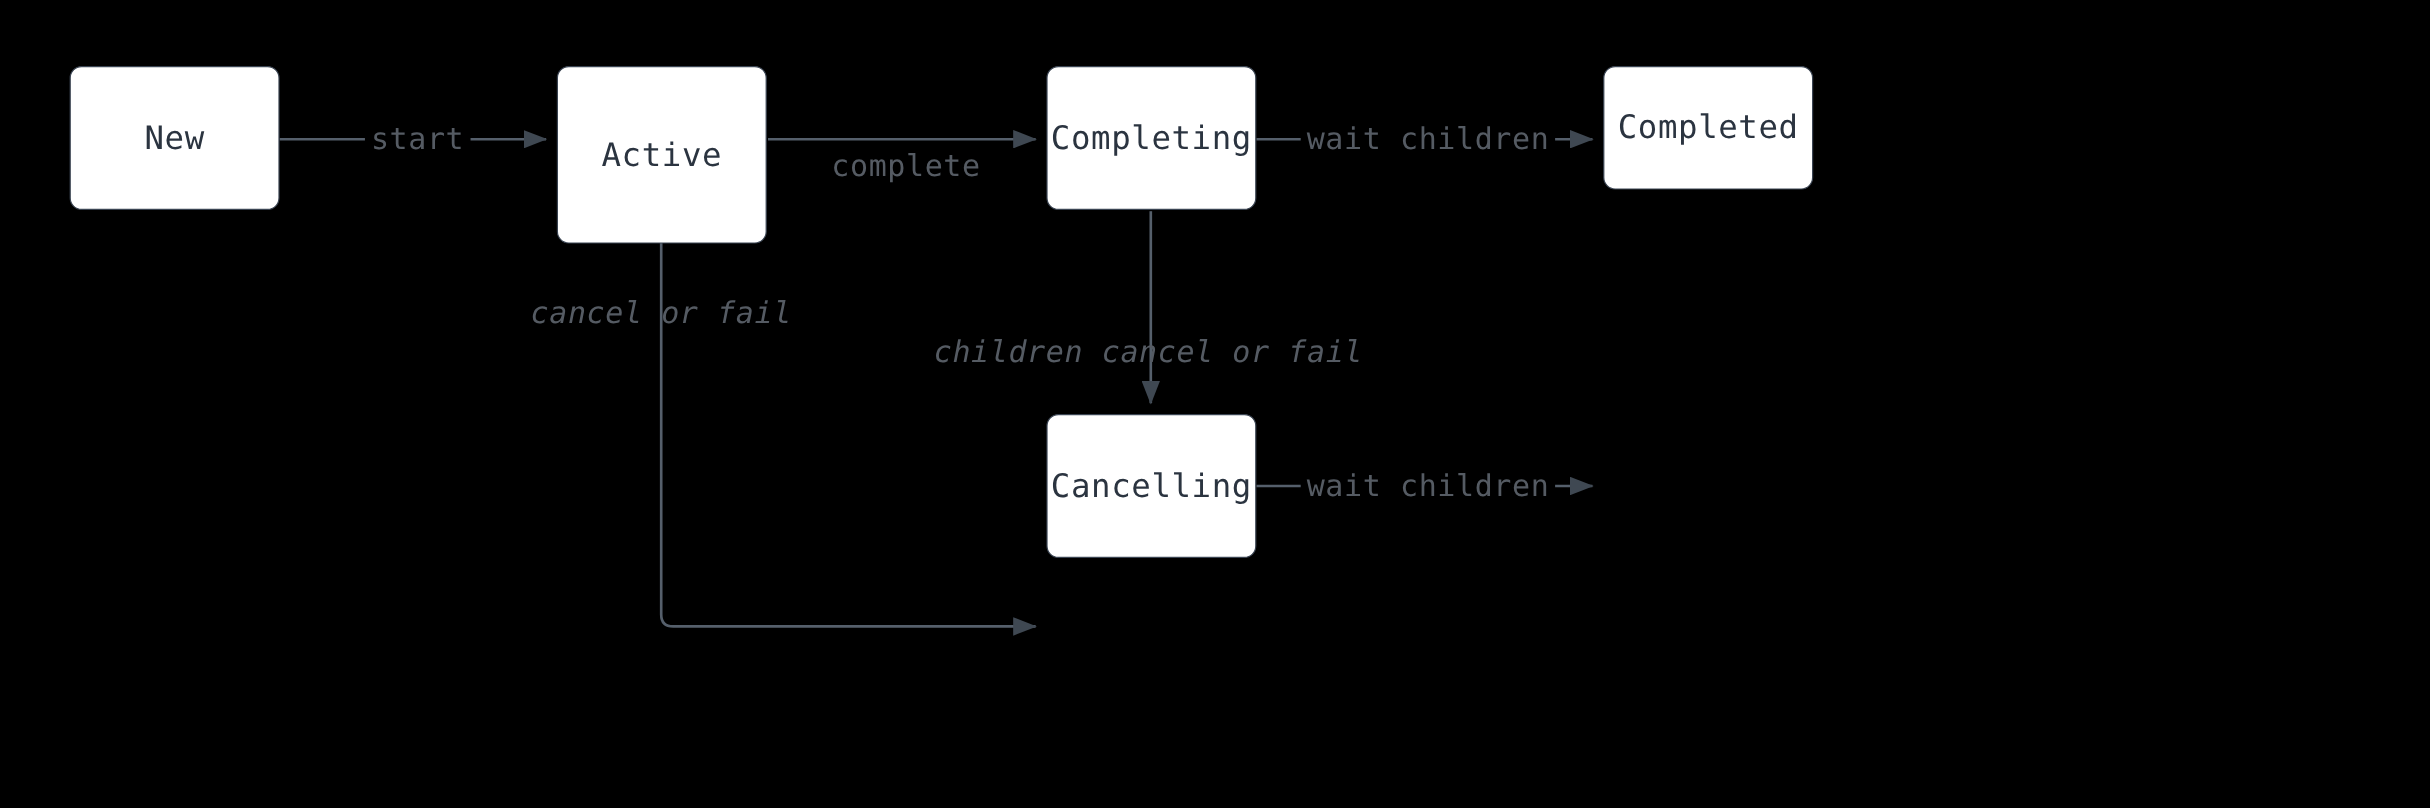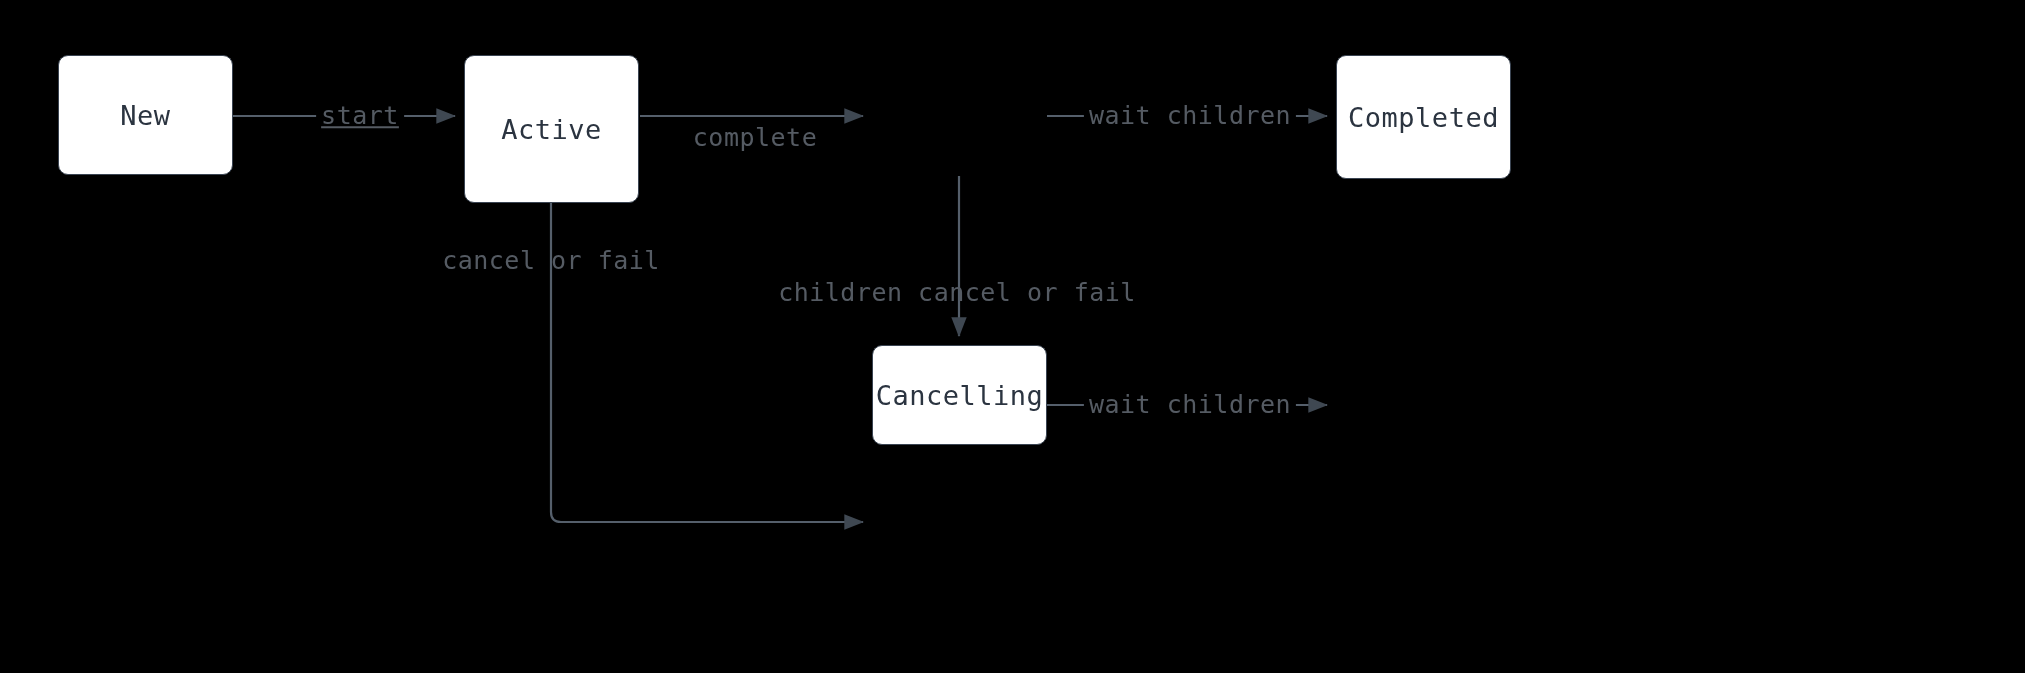--- a/index.html
+++ b/index.html
@@ -46,20 +46,21 @@
     font-size: 25px;
     letter-spacing: 0.5px;
     white-space: nowrap;
     transform: translate(-50%, -50%);
     background: #000000;
     padding: 0 5px;
     line-height: 1.1;
   }
   .edge-label.transparent-bg {
     background: transparent;
+    font-style: italic;
   }
 </style>
 </head>
 <body>
 
 <div id="canvas">
 
   <svg id="edge-layer" viewBox="0 0 2025 673" xmlns="http://www.w3.org/2000/svg">
     <defs>
       <marker id="arrowhead" markerWidth="9" markerHeight="7" refX="8.5" refY="3.5" orient="auto" markerUnits="strokeWidth">
@@ -81,31 +82,34 @@
   </svg>
 
   <div class="node" style="left:58px; top:55px; width:175px; height:120px;">
     <span>New</span>
   </div>
 
   <div class="node" style="left:464px; top:55px; width:175px; height:148px;">
     <span>Active</span>
   </div>
 
+  <div class="node" style="left:872px; top:55px; width:175px; height:120px;">
+    <span>Completing</span>
+  </div>
 
-  <div class="node" style="left:1336px; top:55px; width:175px; height:124px;">
+  <div class="node" style="left:1336px; top:55px; width:175px; height:103px;">
     <span>Completed</span>
   </div>
 
-  <div class="node" style="left:872px; top:345px; width:175px; height:100px;">
+  <div class="node" style="left:872px; top:345px; width:175px; height:120px;">
     <span>Cancelling</span>
   </div>
 
 
-  <div class="edge-label" style="left:360px; top:116px;text-decoration:underline;">start</div>
+  <div class="edge-label" style="left:348px; top:116px;">start</div>
 
   <div class="edge-label" style="left:755px; top:116px;margin-top:22px;">complete</div>
 
   <div class="edge-label" style="left:1190px; top:116px;">wait children</div>
 
   <div class="edge-label transparent-bg" style="left:551px; top:261px;">cancel or fail</div>
 
   <div class="edge-label transparent-bg" style="left:957px; top:261px;margin-top:32px;">children cancel or fail</div>
 
   <div class="edge-label" style="left:1190px; top:405px;">wait children</div>

